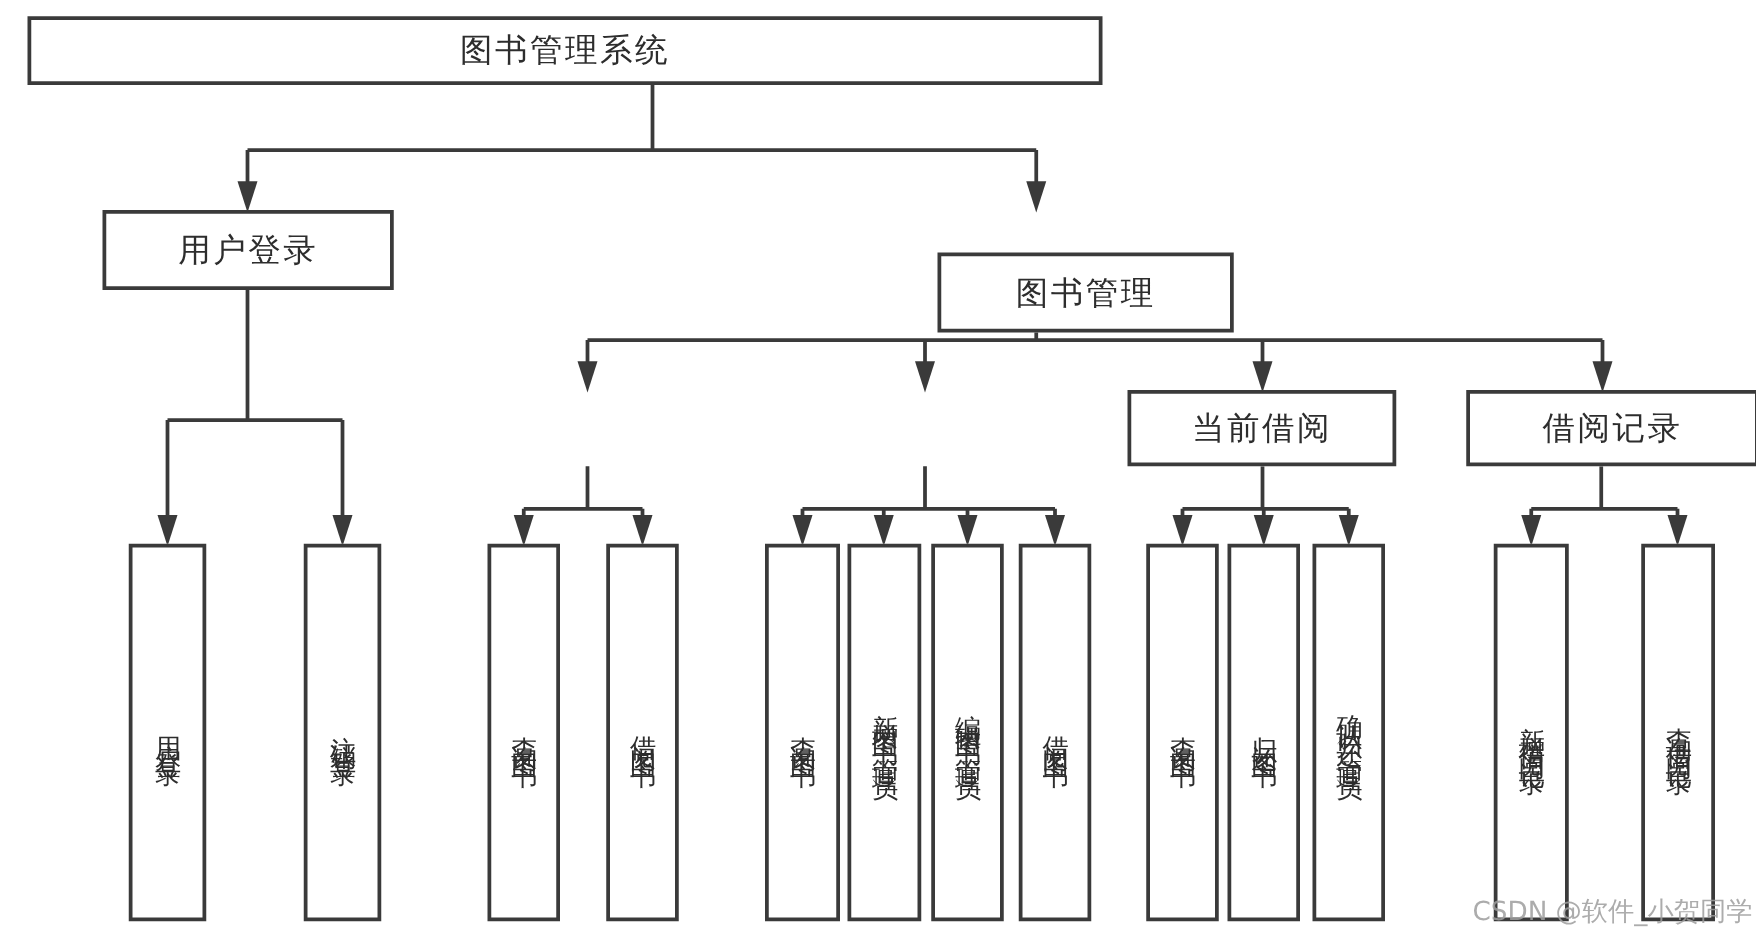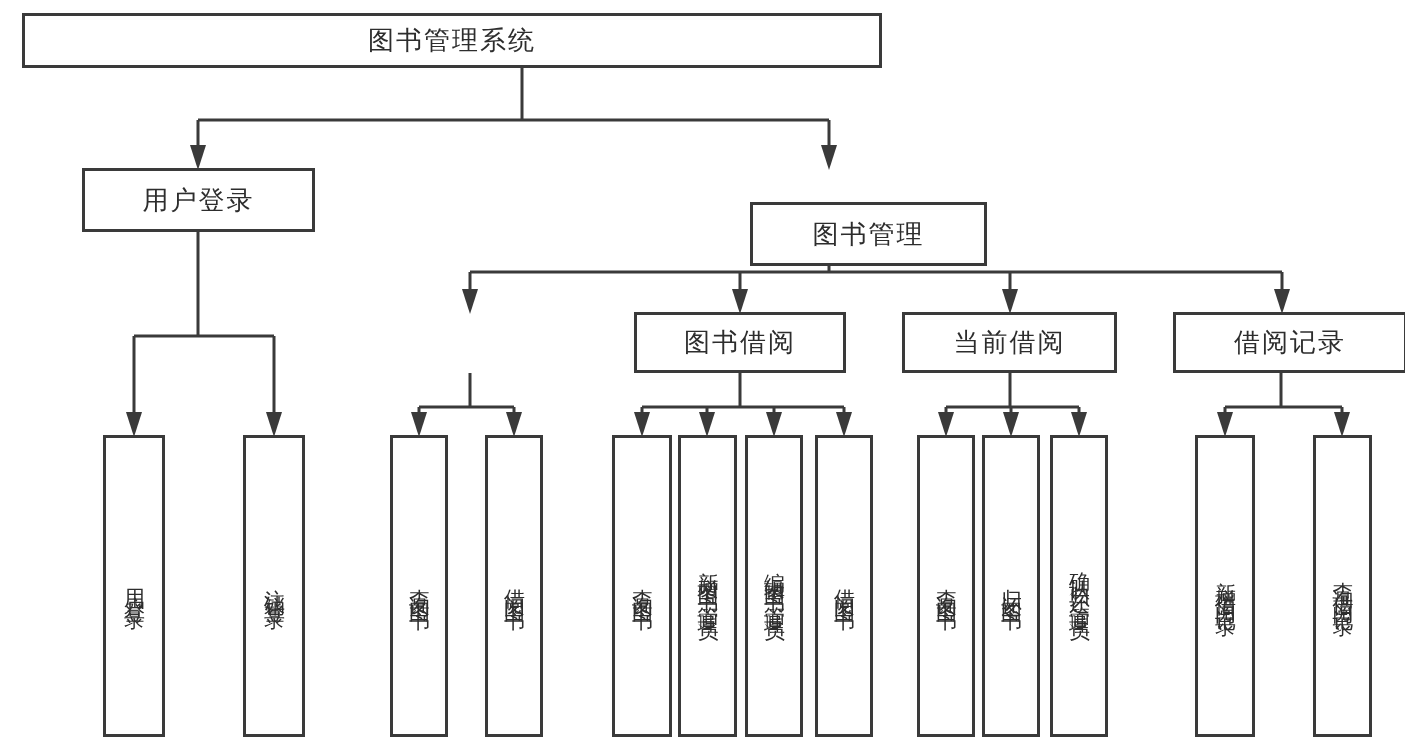--- a/index.html
+++ b/index.html
@@ -103,21 +103,20 @@
       <polygon points="1217,412 1233,412 1225,437"></polygon>
       <polygon points="1334,412 1350,412 1342,437"></polygon>
     </g>
   </svg>
 
   <div class="node hnode n-root">图书管理系统</div>
 
   <div class="node hnode n-l2a">用户登录</div>
   <div class="node hnode n-l2b">图书管理</div>
 
-  <div class="node hnode n-l3b">图书借阅</div>
   <div class="node hnode n-l3c">当前借阅</div>
   <div class="node hnode n-l3d">借阅记录</div>
 
   <div class="node leaf lf0">用户登录</div>
   <div class="node leaf lf1">注销登录</div>
 
   <div class="node leaf lf2">查询图书</div>
   <div class="node leaf lf3">借阅图书</div>
 
   <div class="node leaf lf4">查询图书</div>
@@ -125,13 +124,14 @@
   <div class="node leaf lf6">编辑图书（管理员）</div>
   <div class="node leaf lf7">借阅图书</div>
 
   <div class="node leaf lf8">查询图书</div>
   <div class="node leaf lf9">归还图书</div>
   <div class="node leaf lf10">确认归还（管理员）</div>
 
   <div class="node leaf lf11">新增借阅记录</div>
   <div class="node leaf lf12">查询借阅记录</div>
 
+  <div class="watermark">CSDN @软件_小贺同学</div>
 </div>
 
 </body></html>

